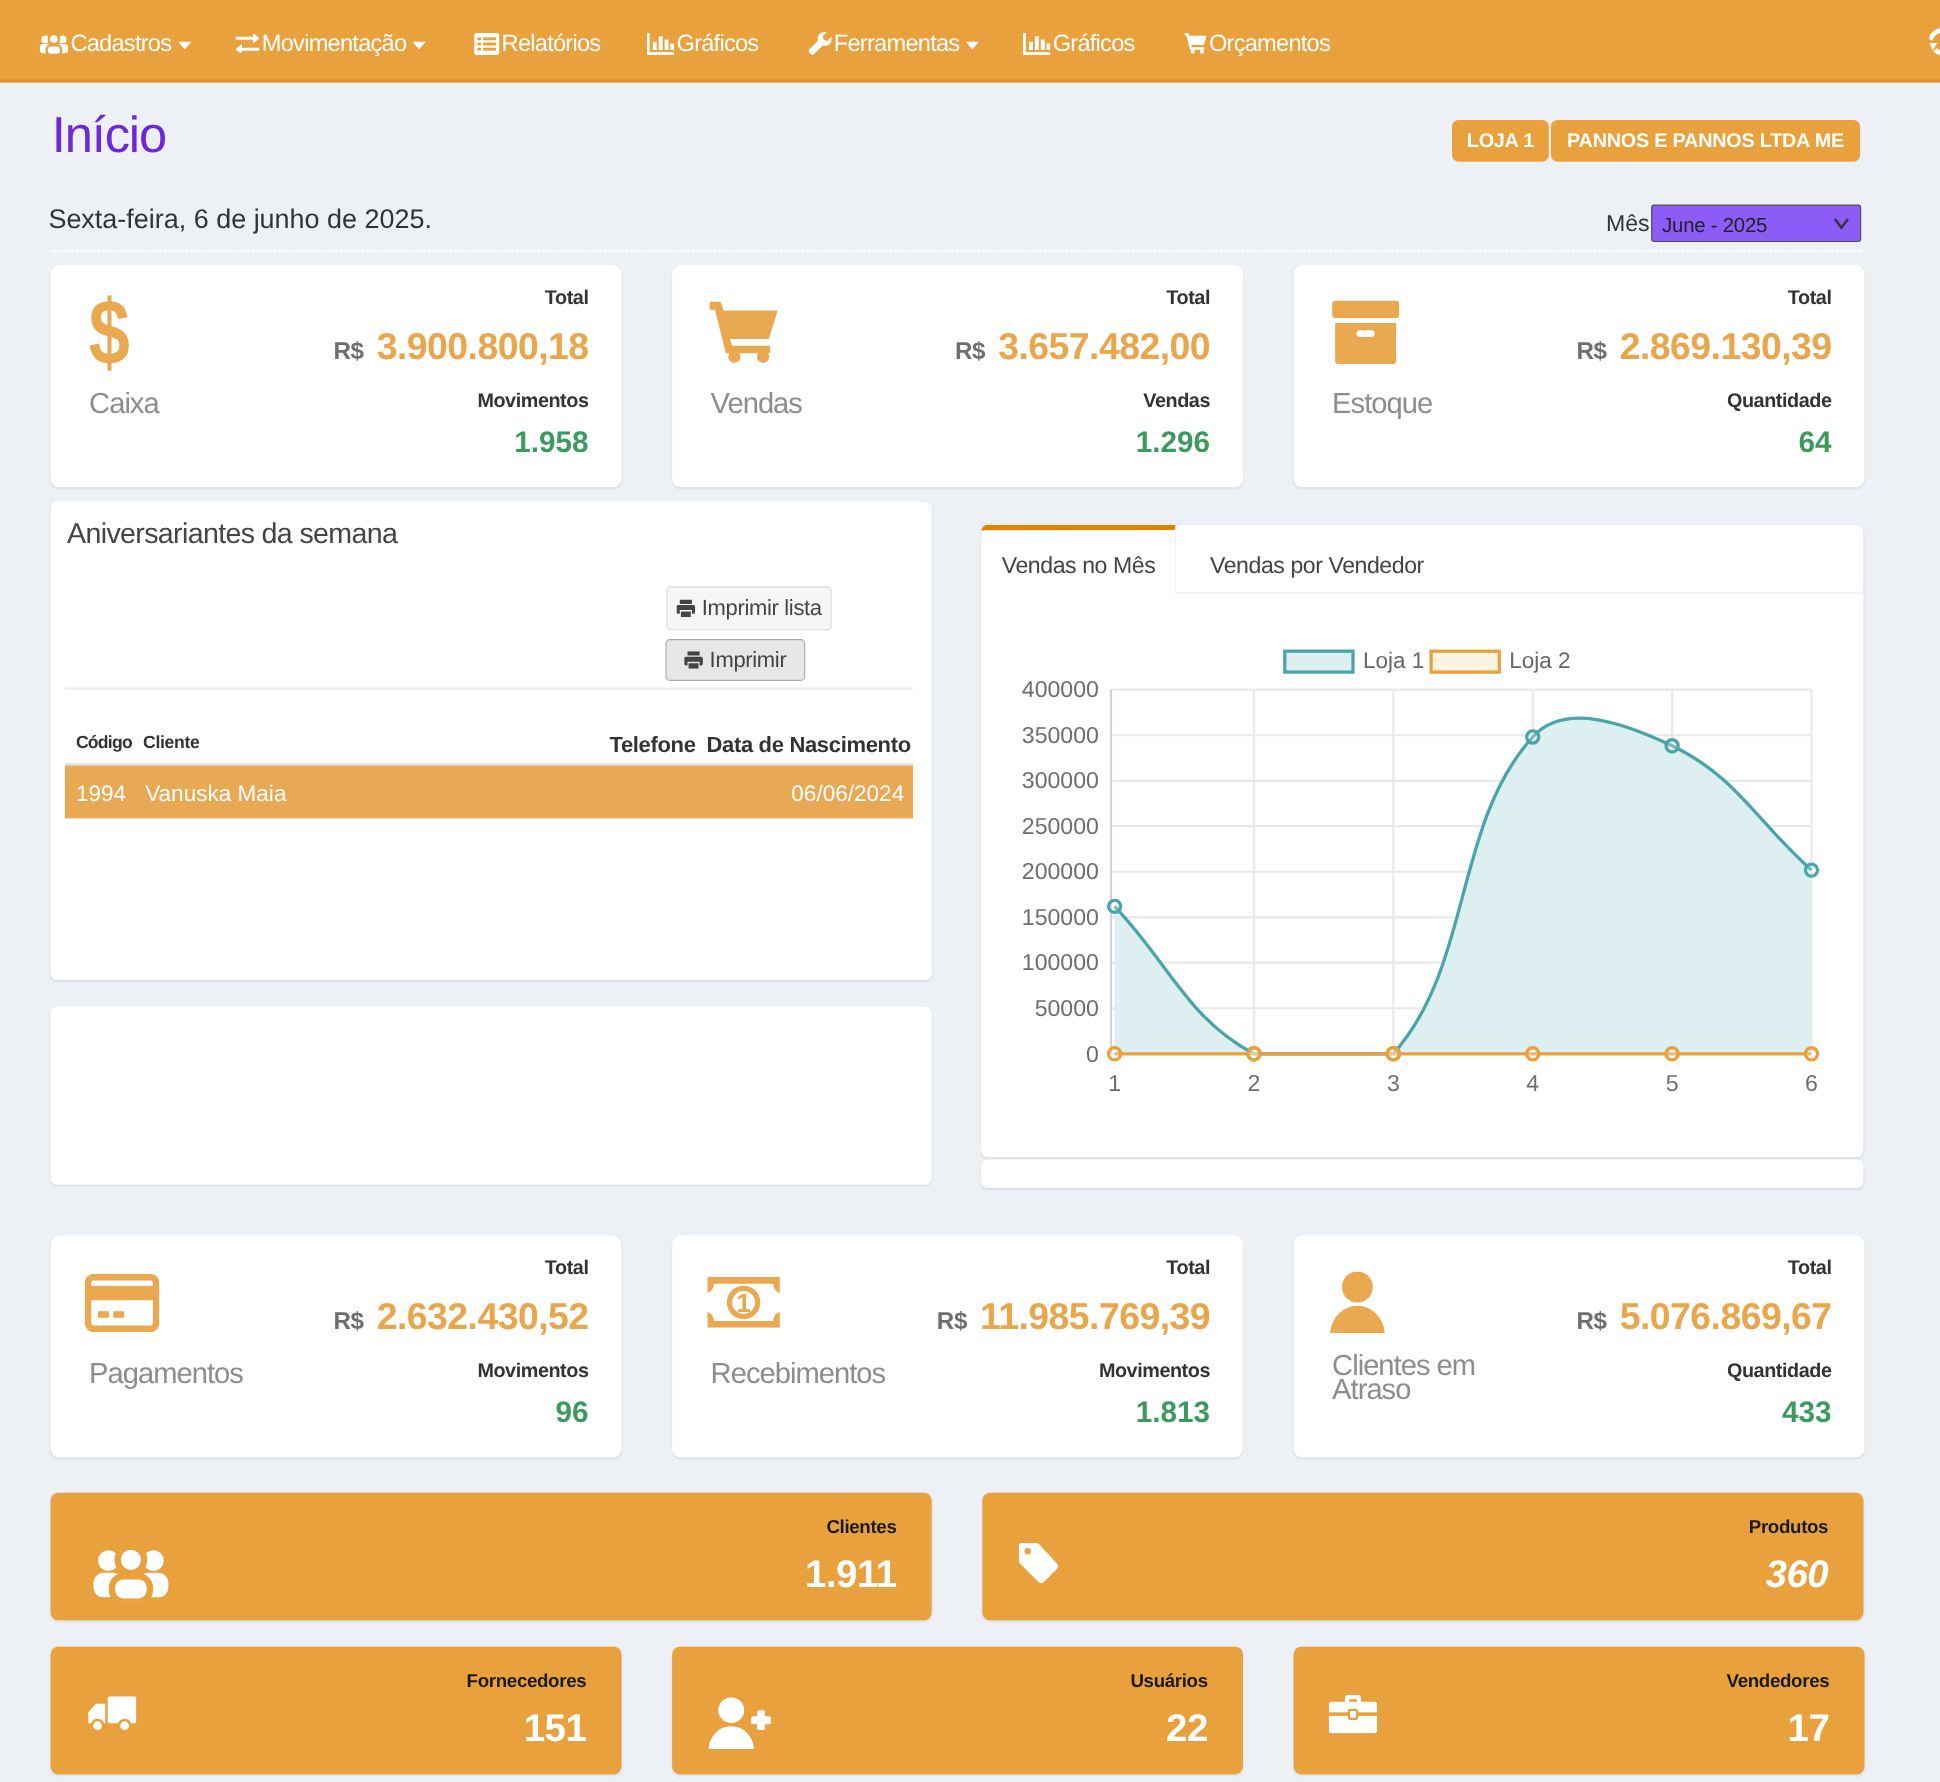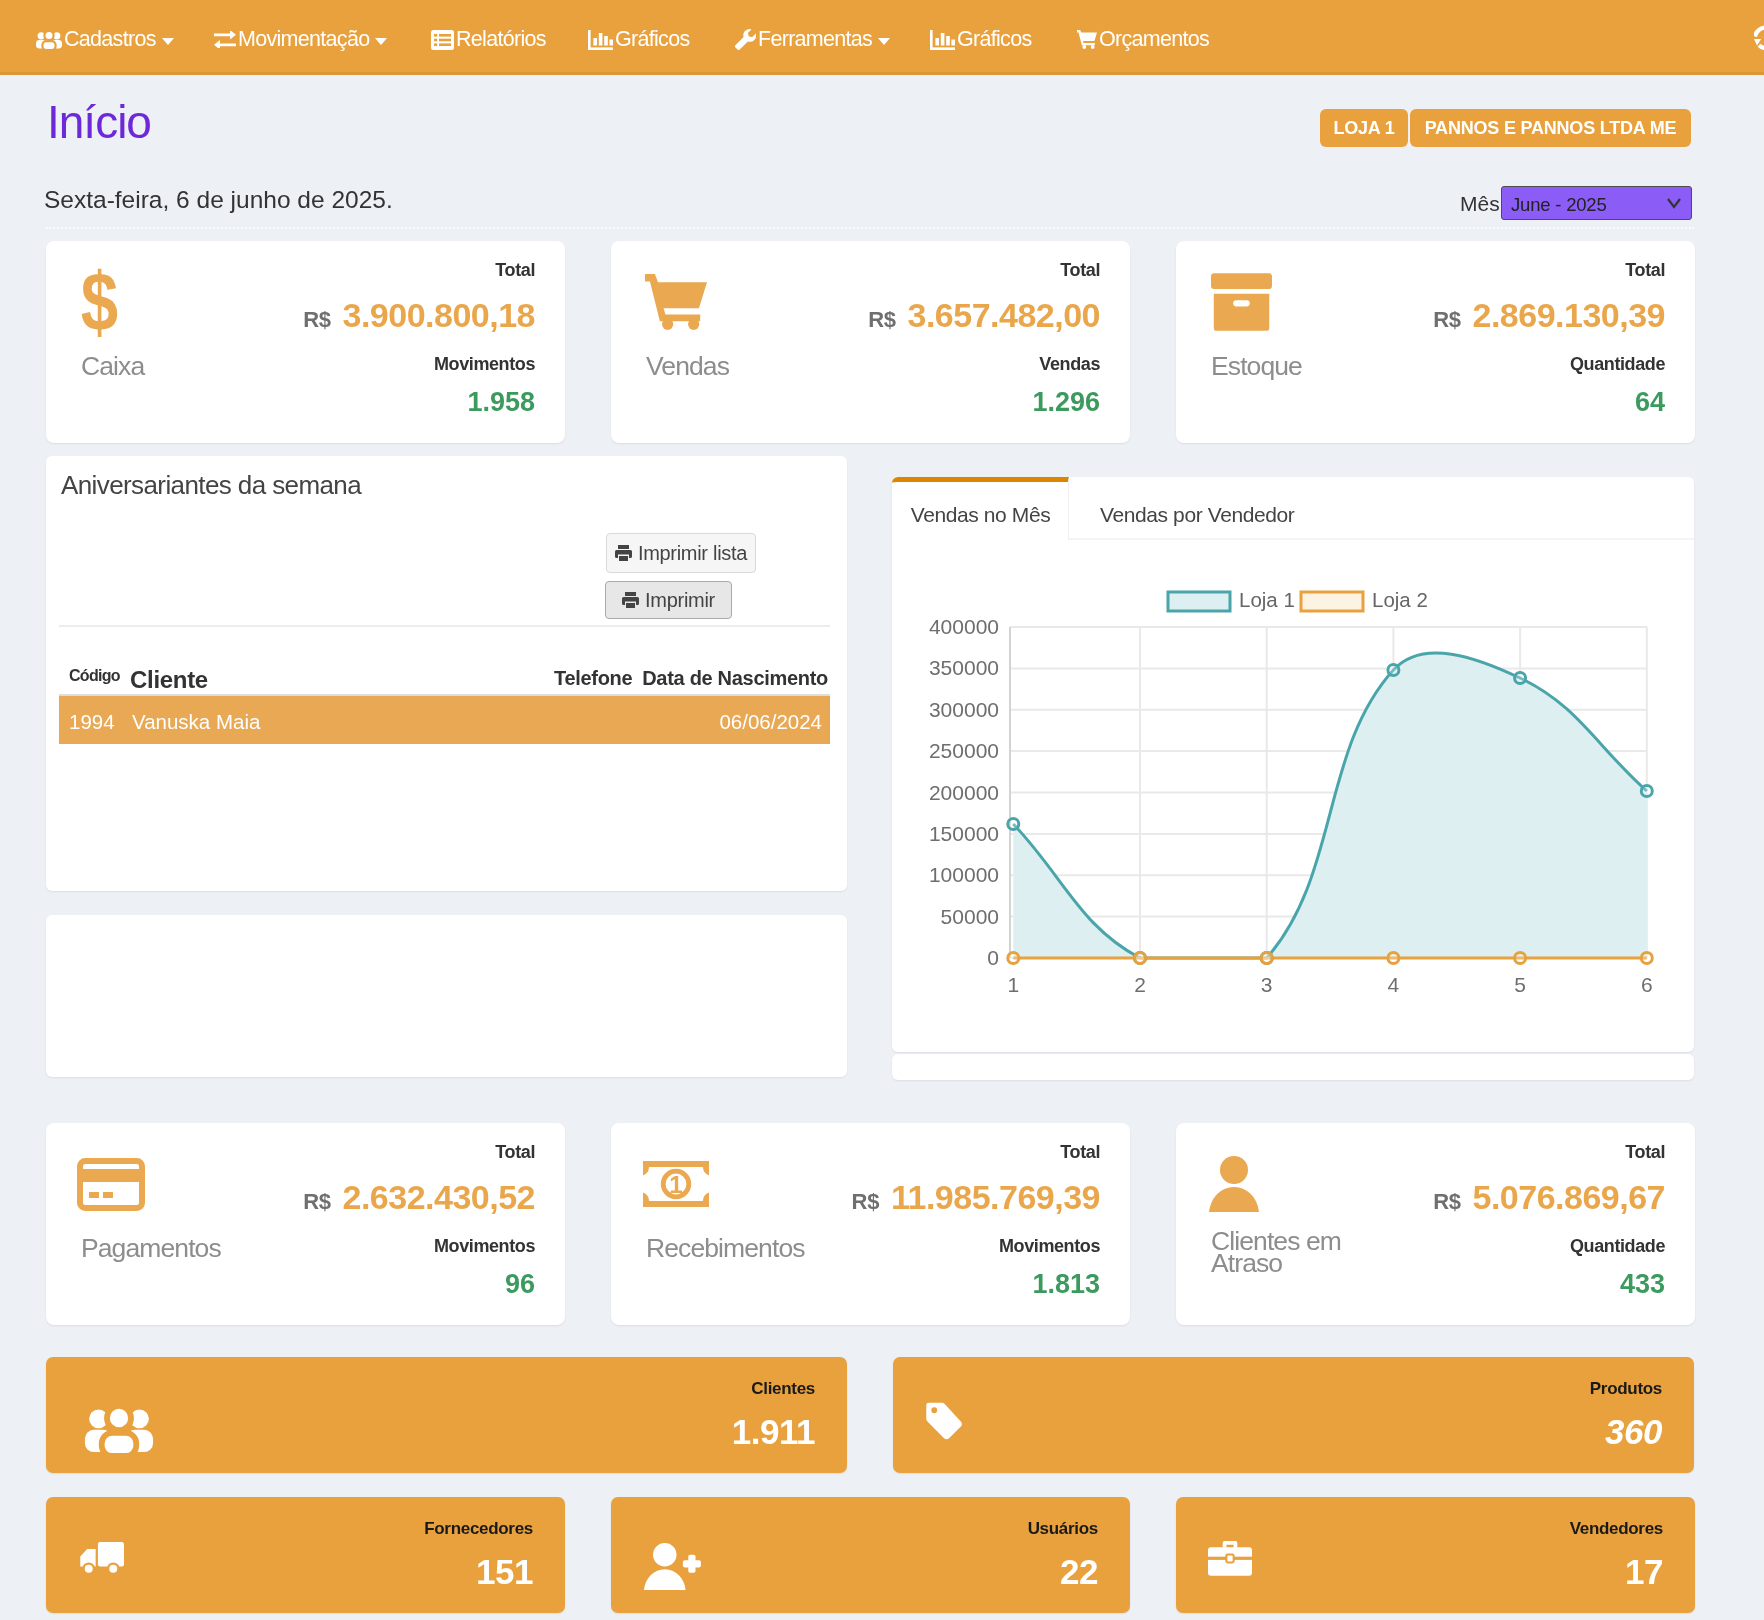--- a/index.html
+++ b/index.html
@@ -209,21 +209,21 @@
         <path d="M3 0 h11 v4 h-11 z M1.5 5 h14 a1.5 1.5 0 0 1 1.5 1.5 v5 a1.5 1.5 0 0 1 -1.5 1.5 h-1.5 v-3.5 h-11 v3.5 h-1.5 a1.5 1.5 0 0 1 -1.5 -1.5 v-5 a1.5 1.5 0 0 1 1.5 -1.5 z M4 11 h9 v5 h-9 z" fill="#444"></path>
       </svg>
     Imprimir lista</div>
   <div class="abs" style="left:559px; top:125px; width:127px; height:38px; background:#e7e7e7; border:1px solid #aaa; border-radius:4px; display:flex; align-items:center; justify-content:center; font-size:20px; color:#444; letter-spacing:-0.3px;">
     <svg width="17" height="16" viewBox="0 0 17 16" style="margin-right:6px;">
         <path d="M3 0 h11 v4 h-11 z M1.5 5 h14 a1.5 1.5 0 0 1 1.5 1.5 v5 a1.5 1.5 0 0 1 -1.5 1.5 h-1.5 v-3.5 h-11 v3.5 h-1.5 a1.5 1.5 0 0 1 -1.5 -1.5 v-5 a1.5 1.5 0 0 1 1.5 -1.5 z M4 11 h9 v5 h-9 z" fill="#444"></path>
       </svg>
     Imprimir</div>
   <div class="abs" style="left:13px; top:169px; width:771px; border-top:2px solid #ececec;"></div>
   <div class="abs" style="left:23px; top:212px; font-size:16px; font-weight:bold; color:#333; letter-spacing:-0.7px; line-height:1;">Código</div>
-  <div class="abs" style="left:84px; top:212px; font-size:24px; font-weight:bold; color:#333; letter-spacing:-0.3px; line-height:1;">Cliente</div>
+  <div class="abs" style="left:84px; top:212px; font-size:16px; font-weight:bold; color:#333; letter-spacing:-0.3px; line-height:1;">Cliente</div>
   <div class="abs" style="left:508px; top:212px; font-size:20px; font-weight:bold; color:#333; letter-spacing:-0.3px; line-height:1;">Telefone</div>
   <div class="abs" style="right:19px; top:212px; font-size:20px; font-weight:bold; color:#333; letter-spacing:-0.3px; line-height:1;">Data de Nascimento</div>
   <div class="abs" style="left:13px; top:238px; width:771px; border-top:2px solid #ddd;"></div>
   <div class="abs" style="left:13px; top:240px; width:771px; height:48px; background:#e8a854; color:#fff; font-size:20.5px;">
     <span class="abs" style="left:10px; top:16px; line-height:1;">1994</span>
     <span class="abs" style="left:73px; top:16px; line-height:1;">Vanuska Maia</span>
     <span class="abs" style="right:8px; top:16px; line-height:1;">06/06/2024</span>
   </div>
 </div>
 <div class="card" style="left:46px; top:915px; width:801px; height:162px; border-radius:6px;"></div>

